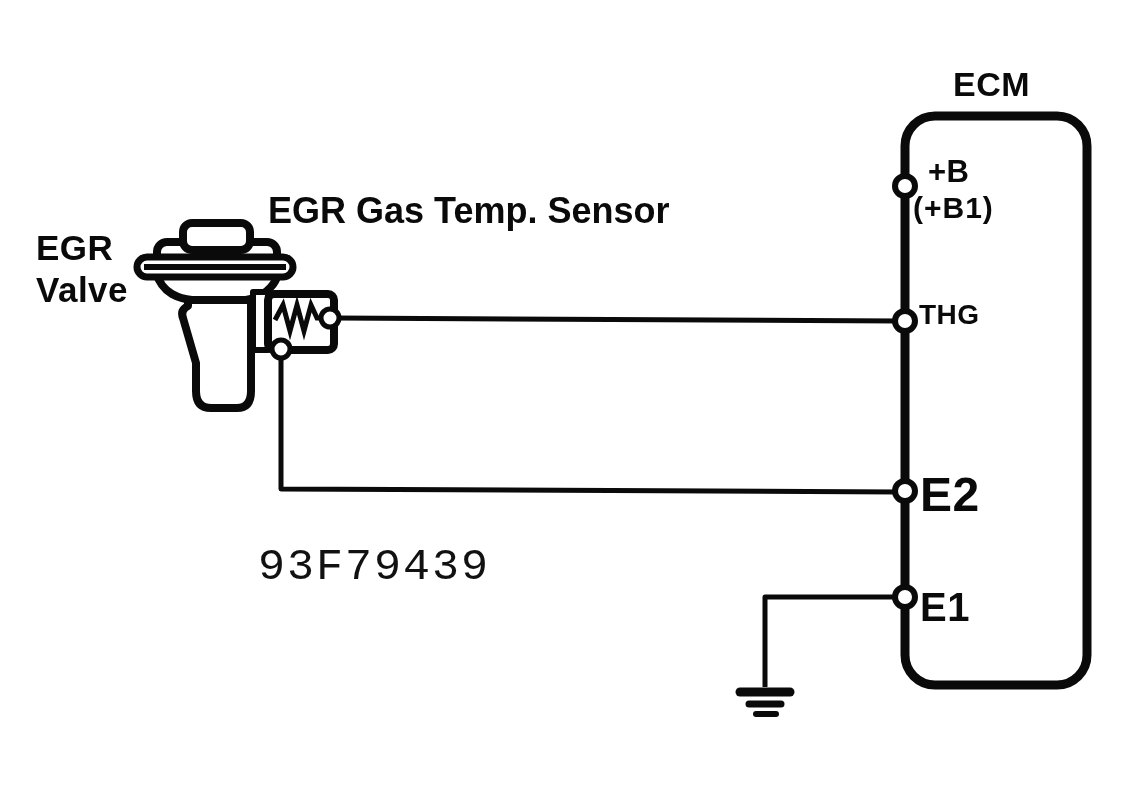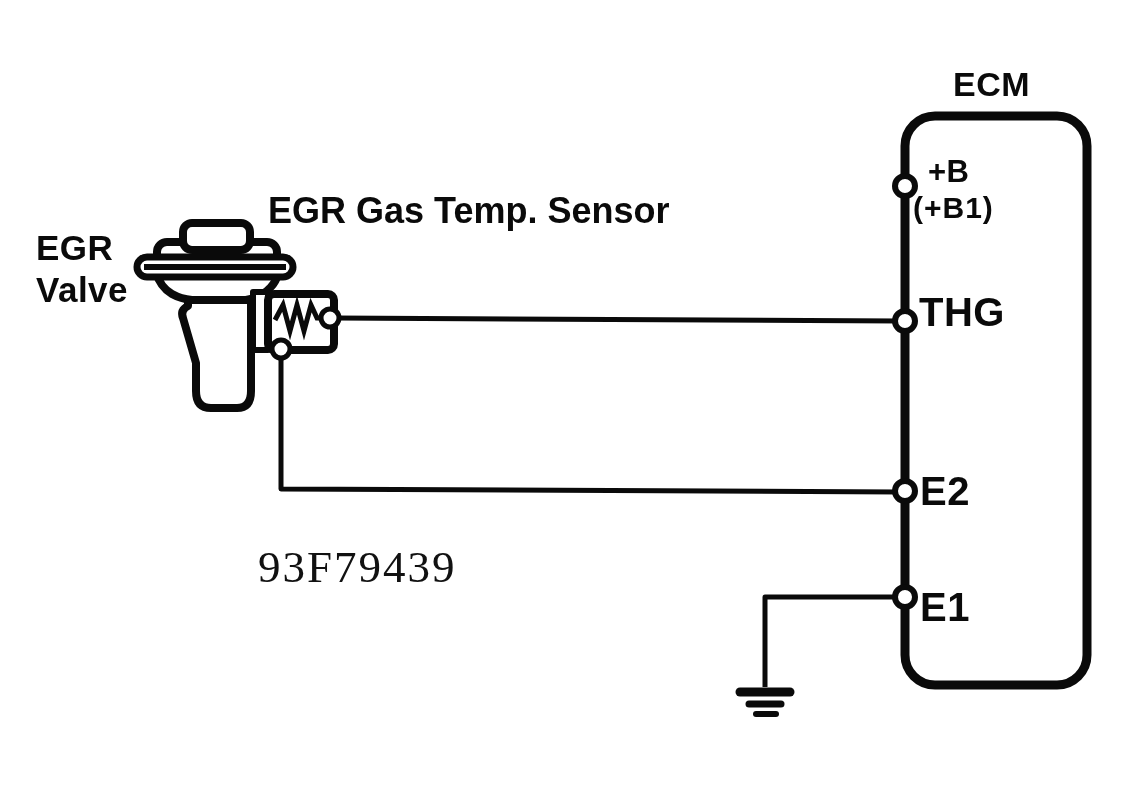--- a/index.html
+++ b/index.html
@@ -17,28 +17,28 @@
     position: absolute;
     color: #0a0a0a;
     font-weight: 700;
     white-space: pre;
     letter-spacing: 0.5px;
     line-height: 1;
   }
   .lbl-ecm      { left: 953px; top: 67px;  font-size: 34px; }
   .lbl-bplus    { left: 928px; top: 156px; font-size: 31px; }
   .lbl-bplus-sub{ left: 913px; top: 193px; font-size: 30px; letter-spacing: 1px; }
-  .lbl-thg      { left: 919px; top: 292px; font-size: 40px; }
-  .lbl-e2       { left: 920px; top: 471px; font-size: 40px; }
+  .lbl-thg      { left: 919px; top: 301px; font-size: 28px; }
+  .lbl-e2       { left: 920px; top: 471px; font-size: 48px; }
   .lbl-e1       { left: 920px; top: 587px; font-size: 40px; }
   .lbl-valve    { left: 36px;  top: 227px; font-size: 35px; width: 150px;
                   white-space: normal; line-height: 42px; }
   .lbl-sensor   { left: 268px; top: 193px; font-size: 36px; letter-spacing: 0px; }
   .lbl-figid    { left: 258px; top: 545px; font-size: 45px; font-weight: 400;
-                  font-family: Liberation Serif, serif; letter-spacing: 2px; color:#111; }
+                  font-family: Liberation Mono, monospace; letter-spacing: 2px; color:#111; }
 </style>
 </head>
 <body>
 
 <div class="stage">
 
   <svg width="1129" height="792" viewBox="0 0 1129 792">
 
     <g stroke="#0a0a0a" stroke-width="5" fill="none" stroke-linejoin="round">
       <line x1="336" y1="318" x2="899" y2="321"></line>

